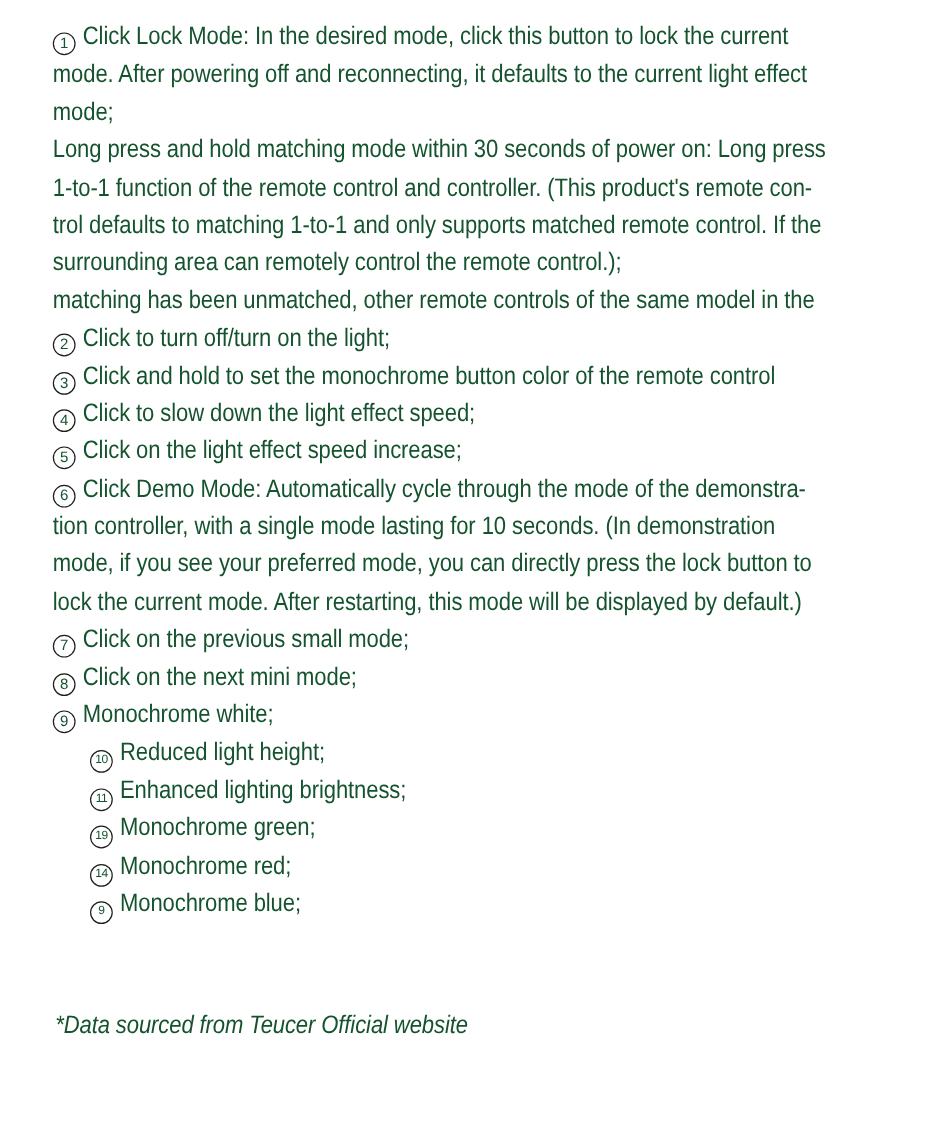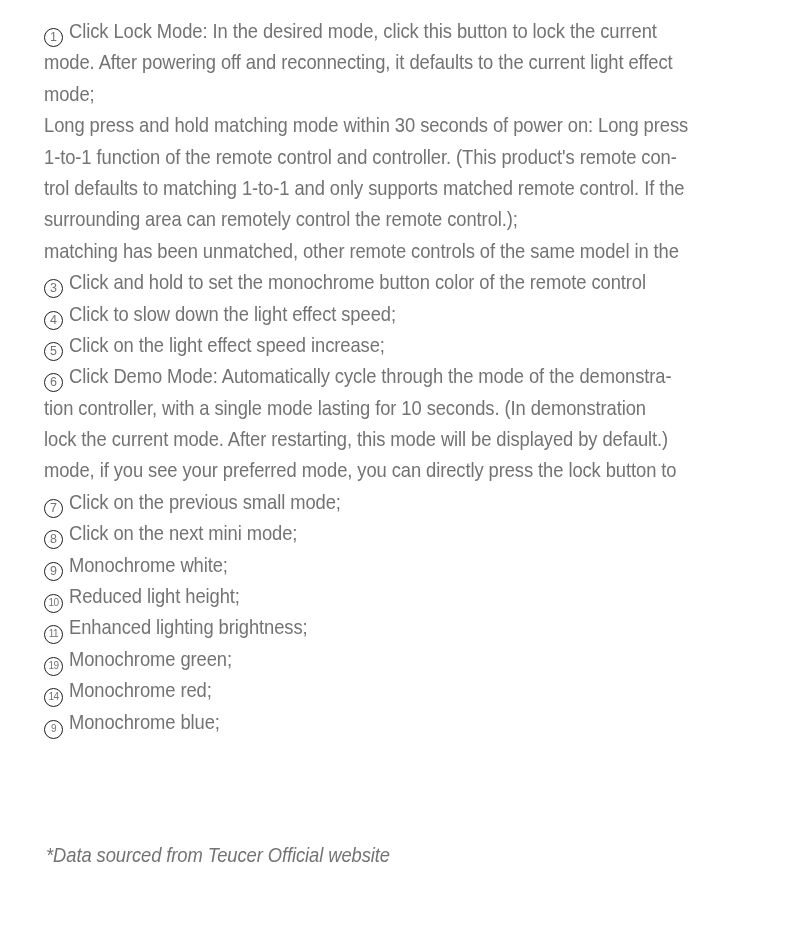--- a/index.html
+++ b/index.html
@@ -47,54 +47,56 @@
     border-radius: 50%;
     text-align: center;
     line-height: 16px;
     font-size: 12.5px;
     vertical-align: -3px;
     margin-right: 6px;
   }
   .badge-2 {
     font-size: 10px;
     letter-spacing: -0.5px;
+    margin-left: 31px;
   }
   .footer-note {
     position: absolute;
     left: 46px;
     top: 839px;
     font-size: 21px;
     line-height: 31px;
     font-style: italic;
     white-space: nowrap;
     transform: scaleX(0.875);
     transform-origin: 0 50%;
     letter-spacing: -0.1px;
   }
 </style>
 </head>
 <body>
 
-<div class="page" style="background: rgb(255, 255, 255); color: #737373;">
+<div class="page" style="background: rgb(255, 255, 255); color: #14532d;">
   <div class="doc" id="lines">
       <div class="line"><span class="badge">1</span><span class="t">Click Lock Mode: In the desired mode, click this button to lock the current</span></div>
       <div class="line"><span class="t">mode. After powering off and reconnecting, it defaults to the current light effect</span></div>
       <div class="line"><span class="t">mode;</span></div>
       <div class="line"><span class="t">Long press and hold matching mode within 30 seconds of power on: Long press</span></div>
       <div class="line"><span class="t">1-to-1 function of the remote control and controller. (This product's remote con-</span></div>
       <div class="line"><span class="t">trol defaults to matching 1-to-1 and only supports matched remote control. If the</span></div>
       <div class="line"><span class="t">surrounding area can remotely control the remote control.);</span></div>
       <div class="line"><span class="t">matching has been unmatched, other remote controls of the same model in the</span></div>
+      <div class="line"><span class="badge">2</span><span class="t">Click to turn off/turn on the light;</span></div>
       <div class="line"><span class="badge">3</span><span class="t">Click and hold to set the monochrome button color of the remote control</span></div>
       <div class="line"><span class="badge">4</span><span class="t">Click to slow down the light effect speed;</span></div>
       <div class="line"><span class="badge">5</span><span class="t">Click on the light effect speed increase;</span></div>
       <div class="line"><span class="badge">6</span><span class="t">Click Demo Mode: Automatically cycle through the mode of the demonstra-</span></div>
       <div class="line"><span class="t">tion controller, with a single mode lasting for 10 seconds. (In demonstration</span></div>
+      <div class="line"><span class="t">mode, if you see your preferred mode, you can directly press the lock button to</span></div>
       <div class="line"><span class="t">lock the current mode. After restarting, this mode will be displayed by default.)</span></div>
-      <div class="line"><span class="t">mode, if you see your preferred mode, you can directly press the lock button to</span></div>
       <div class="line"><span class="badge">7</span><span class="t">Click on the previous small mode;</span></div>
       <div class="line"><span class="badge">8</span><span class="t">Click on the next mini mode;</span></div>
       <div class="line"><span class="badge">9</span><span class="t">Monochrome white;</span></div>
       <div class="line"><span class="badge badge-2">10</span><span class="t">Reduced light height;</span></div>
       <div class="line"><span class="badge badge-2">11</span><span class="t">Enhanced lighting brightness;</span></div>
       <div class="line"><span class="badge badge-2">19</span><span class="t">Monochrome green;</span></div>
       <div class="line"><span class="badge badge-2">14</span><span class="t">Monochrome red;</span></div>
       <div class="line"><span class="badge badge-2">9</span><span class="t">Monochrome blue;</span></div>
     </div>
   <div class="footer-note">*Data sourced from Teucer Official website</div>

